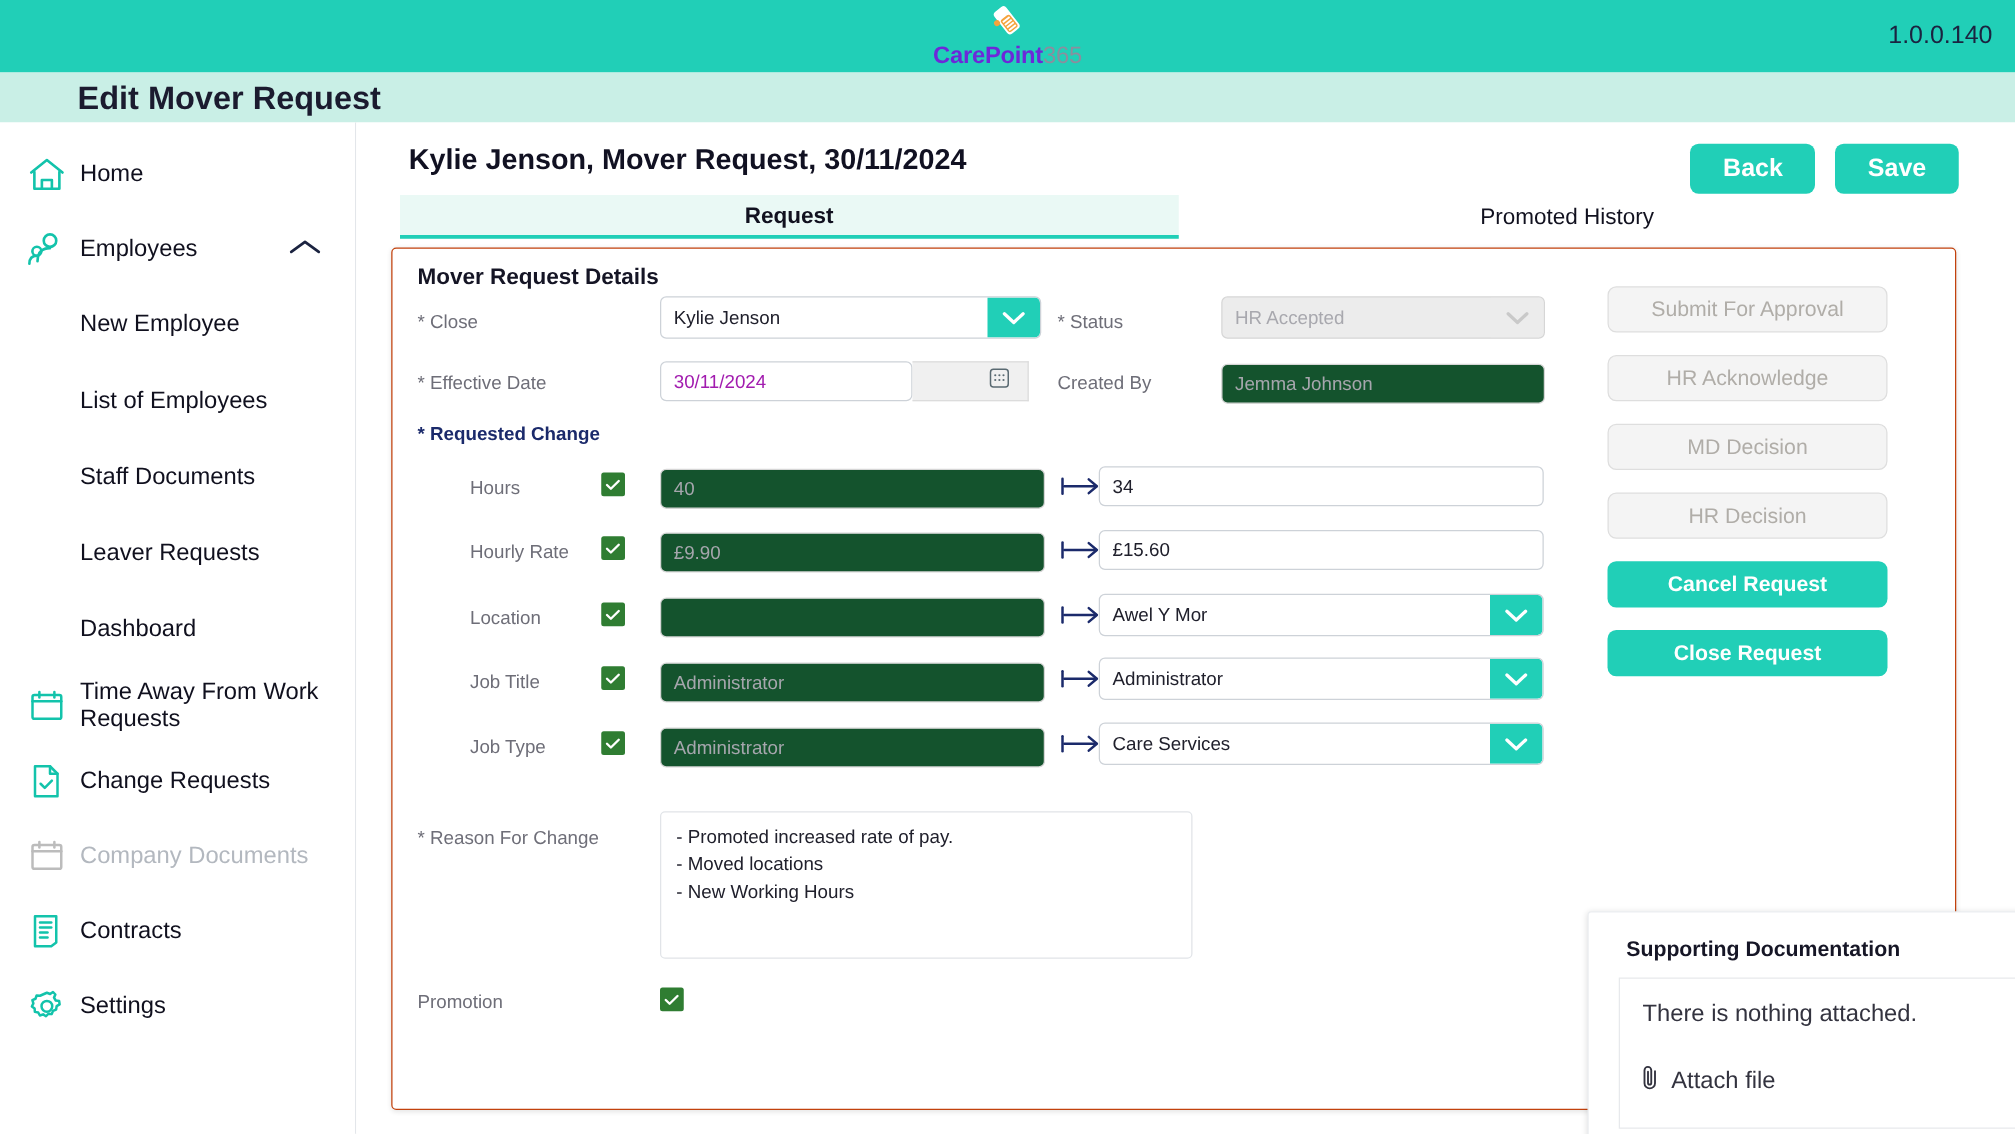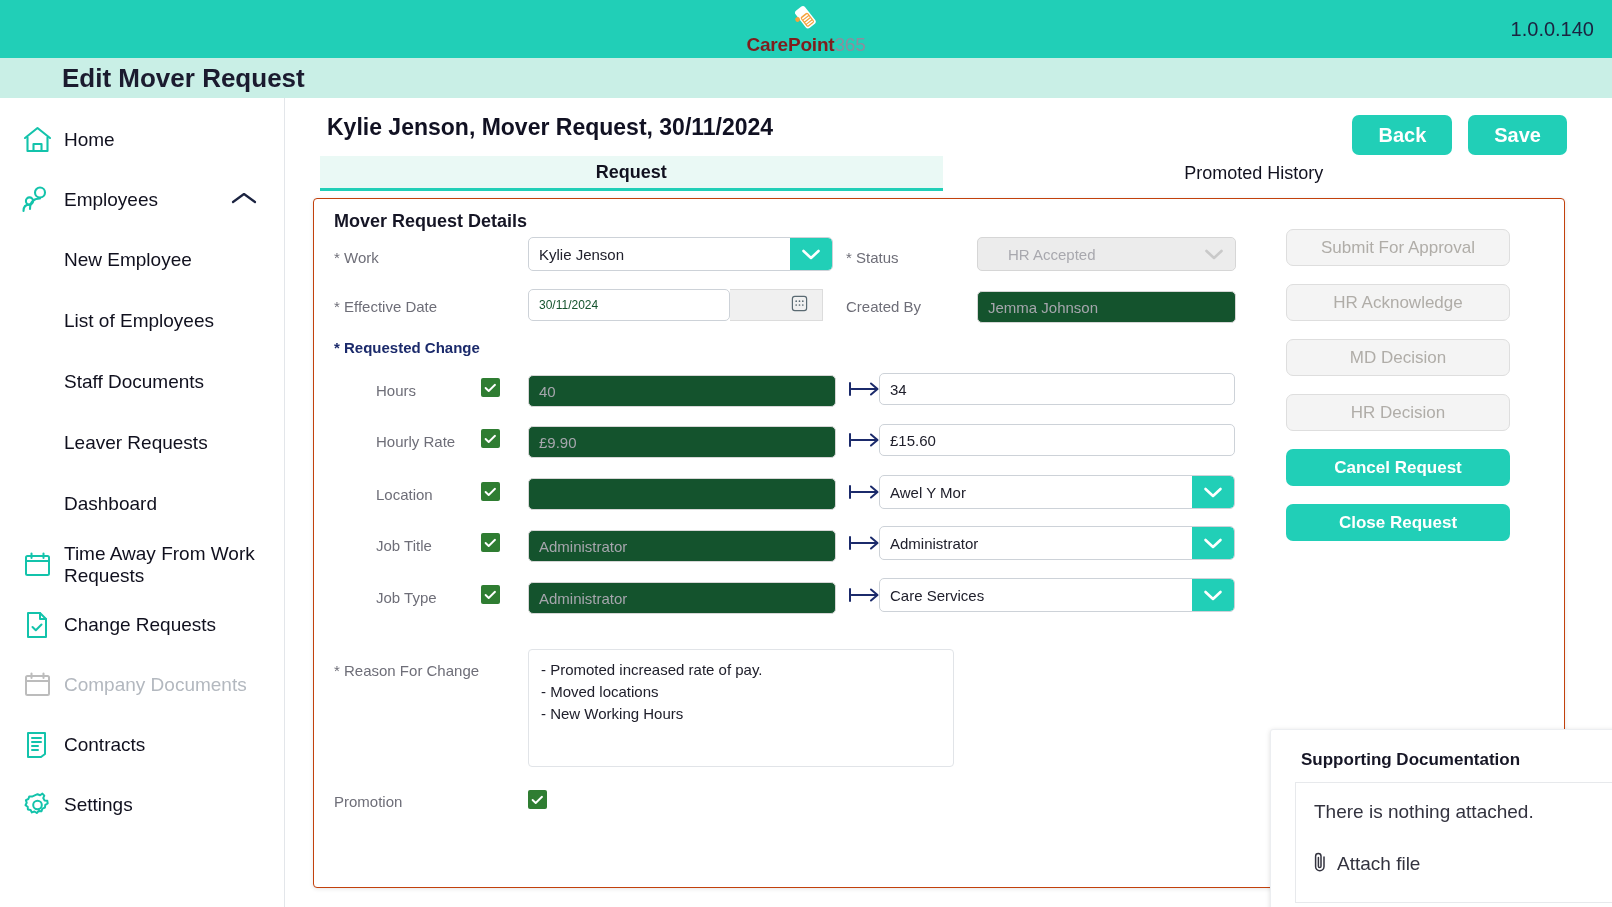--- a/index.html
+++ b/index.html
@@ -14,21 +14,21 @@
 
   
   .topbar{
     position:absolute; left:0; top:0; width:1612px; height:58px;
     background:#21cfb7;
     display:flex; align-items:center; justify-content:center;
   }
   .logo-wrap{ display:flex; flex-direction:column; align-items:center; justify-content:center; line-height:1;}
   .logo-mark{ margin-bottom:1px; }
   .logo-text{ font-size:19px; font-weight:bold; letter-spacing:-0.2px; }
-  .logo-text .t1{ color:#7f1d1d; }
+  .logo-text .t1{ color:#6d28d9; }
   .logo-text .t2{ color:#8a8f9e; font-weight:normal;}
   .version{
     position:absolute; right:18px; top:50%; transform:translateY(-50%);
     font-size:20px; color:#1b2340;
   }
 
   
   .titleband{
     position:absolute; left:0; top:58px; width:1612px; height:40px;
     background:#c9efe6;
@@ -112,30 +112,30 @@
   .sel-btn{
     width:42px; min-width:42px; height:100%;
     background:#21cfb7; display:flex; align-items:center; justify-content:center;
     border-top-right-radius:4px; border-bottom-right-radius:4px;
   }
   .sel-wrap{
     height:34px; border:1px solid #cdd2d8; border-radius:5px; background:#fff;
     display:flex; align-items:stretch; overflow:hidden;
   }
   .sel-wrap .txt{ flex:1; display:flex; align-items:center; padding:0 10px; font-size:15px; color:#20202c;}
-  .sel-wrap.disabled{ background:#ececec; border-color:#d6d6d6;padding-left:20px;}
+  .sel-wrap.disabled{ background:#ececec; border-color:#d6d6d6;}
   .sel-wrap.disabled .txt{ color:#a8a8ae; }
   .sel-wrap.disabled .sel-btn{ background:#ececec; }
 
   .date-wrap{
     height:32px; display:flex; align-items:stretch; width:295px;
   }
   .date-wrap .din{
     width:202px; border:1px solid #cdd2d8; border-radius:5px; background:#fff;
-    display:flex; align-items:center; padding:0 10px; font-size:12px; color:#14532d;
+    display:flex; align-items:center; padding:0 10px; font-size:15px; color:#a21caf;
   }
   .date-wrap .dbtn{
     flex:1; background:#f0f0f0; border:1px solid #dcdcdc; border-left:none;
     display:flex; align-items:center; justify-content:flex-end; padding-right:14px;
   }
 
   .cbx{
     width:19px; height:19px; background:#2f7d32; border-radius:2px;
     display:flex; align-items:center; justify-content:center;
   }
@@ -322,21 +322,21 @@
   </div>
 
   <div class="tabs">
     <div class="tab active">Request</div>
     <div class="tab">Promoted History</div>
   </div>
 
   <div class="card">
     <div class="card-title">Mover Request Details</div>
 
-    <div style="position:absolute; left:20px; top:50px; width:230px;" class="lbl">* Work</div>
+    <div style="position:absolute; left:20px; top:50px; width:230px;" class="lbl">* Close</div>
     <div class="sel-wrap" style="position:absolute; left:214px; top:38px; width:305px;">
       <span class="txt">Kylie Jenson</span>
       <span class="sel-btn">
         <svg width="20" height="13" viewBox="0 0 20 13" fill="none" stroke="#ffffff" stroke-width="2.6" stroke-linecap="round" stroke-linejoin="round">
             <path d="M2.5 3 L10 10 L17.5 3"></path>
           </svg>
       </span>
     </div>
 
     <div style="position:absolute; left:532px; top:50px; width:130px;" class="lbl">* Status</div>

